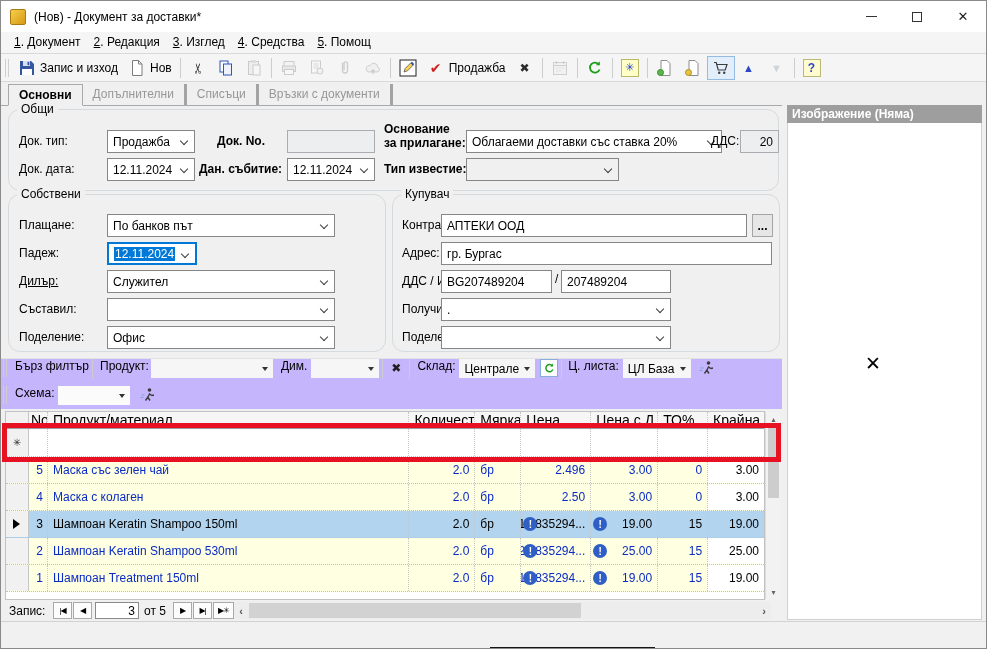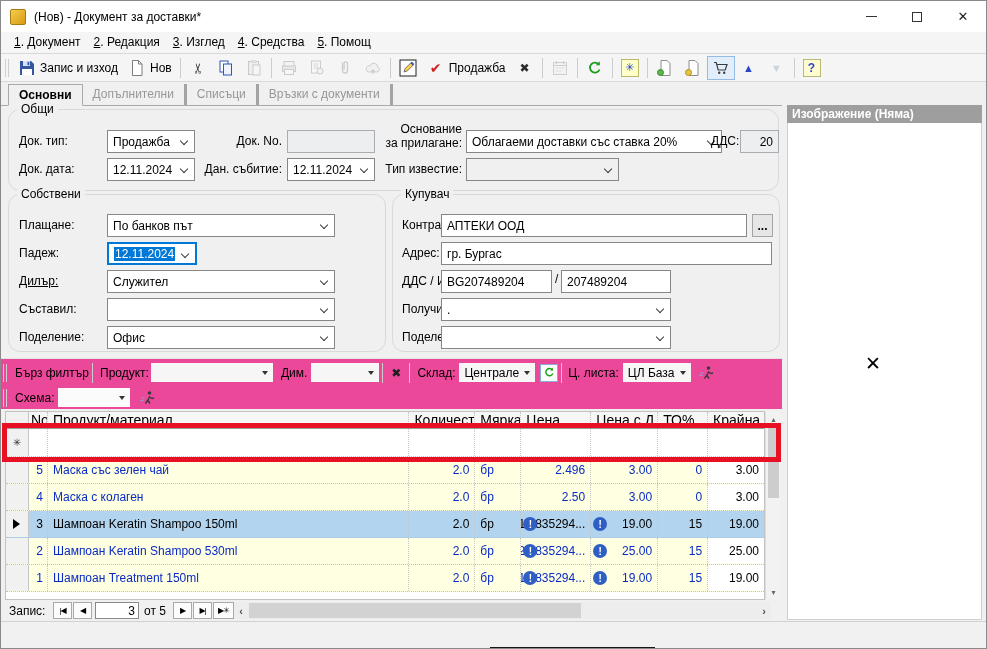--- a/index.html
+++ b/index.html
@@ -47,37 +47,37 @@
   .tabstrip { position:absolute; top:84px; left:0; width:781px; height:21px;
               border-bottom:1px solid #a9a9a9; display:flex; align-items:flex-end; padding-left:7px; }
   .tab { color:#979797; padding:3px 10px 4px; border-right:3px solid #a3a3a3; height:21px; white-space:nowrap; }
   .tab.active { background:#f0f0f0; color:#000; font-weight:bold; border:1px solid #a9a9a9;
                 border-bottom:1px solid #f0f0f0; height:22px; margin-bottom:-1px; }
 
   
   .group { position:absolute; border:1px solid #d5dade; border-radius:12px; }
   .gleg { position:absolute; top:-8px; left:8px; background:#f0f0f0; padding:0 4px; }
   .flabel { position:absolute; white-space:nowrap; }
-  .flabel.r { text-align:right; }
+  .flabel.r { text-align:left;font-weight:bold; }
   .combo { position:absolute; height:23px; background:#fff; border:1px solid #868686;
            display:flex; align-items:center; padding:0 18px 0 5px; white-space:nowrap; overflow:hidden; }
   .combo .chev { position:absolute; right:7px; top:7px; width:6px; height:6px;
                  border-right:1px solid #3c3c3c; border-bottom:1px solid #3c3c3c; transform:rotate(45deg); }
   .combo.dis { background:#f0f0f0; }
   .combo.focus { border:2px solid #0078d7; }
   .sel-text { background:#0078d7; color:#fff; padding:0 1px; }
   .tbox { position:absolute; height:23px; background:#fff; border:1px solid #868686;
           display:flex; align-items:center; padding:0 5px; white-space:nowrap; overflow:hidden; }
   .tbox.dis { background:#eceef0; border-color:#a9adb2; }
   .tbox.num { justify-content:flex-end; }
   .browse-btn { position:absolute; height:23px; background:#e6e6e6; border:1px solid #a5a5a5;
                 display:flex; align-items:center; justify-content:center; font-weight:bold; }
 
   
-  .fbar { position:absolute; left:0; width:781px; background:#ec4899; display:flex; align-items:center; }
+  .fbar { position:absolute; left:0; width:781px; background:#c4b5fd; display:flex; }
   .fcombo { position:relative; height:19px; background:#f6f6f6; display:flex; align-items:center;
             padding:0 16px 0 5px; white-space:nowrap; }
   .dar { position:absolute; right:5px; top:8px; width:0; height:0;
          border-left:3.5px solid transparent; border-right:3.5px solid transparent; border-top:4px solid #333; }
   .fx { font-size:12px; font-weight:bold; color:#1e1e1e; padding:2px 5px; }
 
   
   .grid { position:absolute; left:4px; top:410px; width:760px; height:189px; background:#fff;
           border:1px solid #c2c2c2; }
   .g-head { display:flex; height:17px; background:#f6f6f6; border-bottom:1px solid #9c9c9c; }

